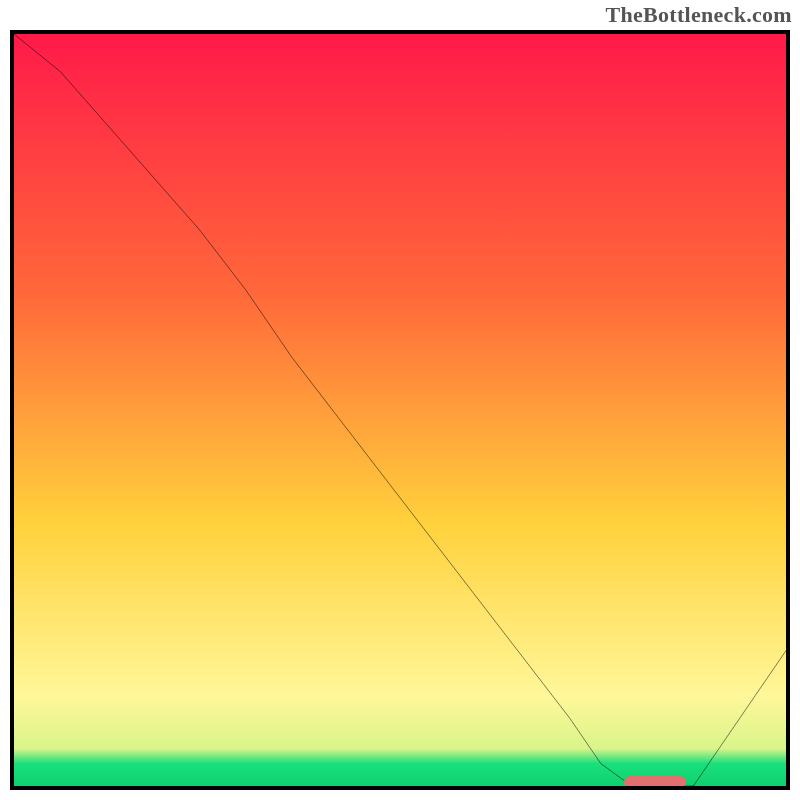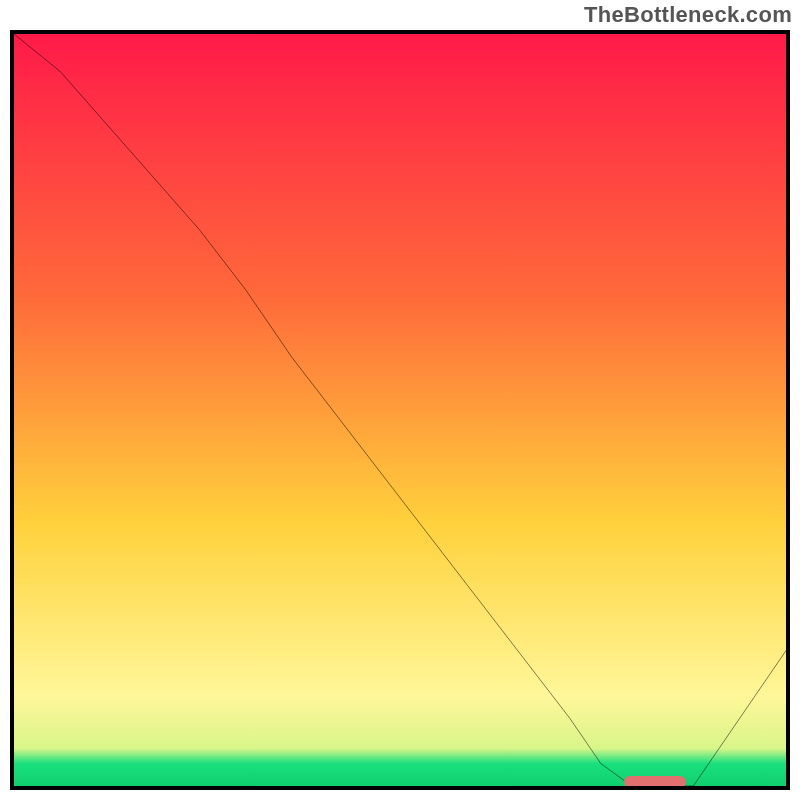--- a/index.html
+++ b/index.html
@@ -8,20 +8,21 @@
     width: 800px;
     height: 800px;
     background: #ffffff;
     overflow: hidden;
     font-family: Arial, Helvetica, sans-serif;
   }
   .figure {
     position: relative;
     width: 800px;
     height: 800px;
+    font-family: Liberation Serif, serif;
   }
   .watermark {
     position: absolute;
     top: 2px;
     right: 8px;
     color: #555;
     font-size: 22px;
     font-weight: 600;
     letter-spacing: 0.3px;
   }

